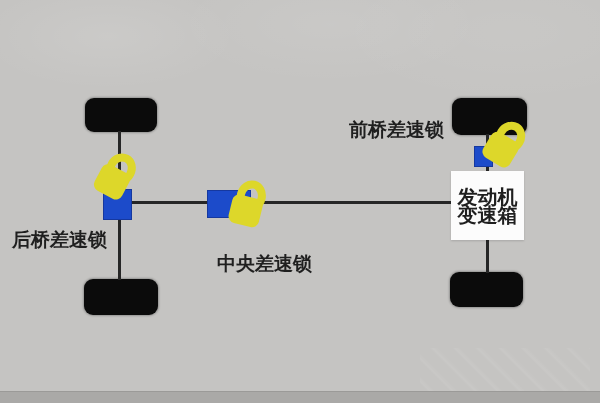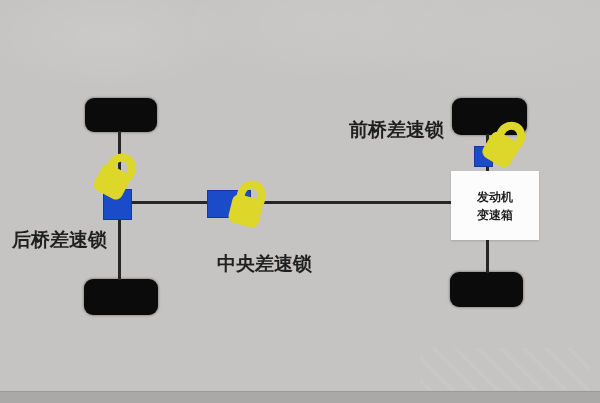--- a/index.html
+++ b/index.html
@@ -37,24 +37,24 @@
   .front-axle-top{left:486px;top:134px;width:3px;height:38px;}
   .front-axle-bottom{left:486px;top:239px;width:3px;height:34px;}
   .diff{
     position:absolute;background:var(--blue,#1c4bca);
     box-shadow:inset 0 0 0 1px rgba(0,0,30,.25);
   }
   .diff.rear{left:103px;top:189px;width:29px;height:31px;}
   .diff.center{left:207px;top:190px;width:44px;height:28px;}
   .diff.front{left:474px;top:146px;width:19px;height:21px;}
   .engine-box{
-    position:absolute;left:451px;top:171px;width:88px;height:69px;
+    position:absolute;left:451px;top:171px;width:73px;height:69px;
     background:var(--box,#fcfcfc);
     display:flex;flex-direction:column;align-items:center;justify-content:center;
-    font-weight:bold;font-size:12px;line-height:18px;color:var(--text,#1f1f1f);
+    font-weight:bold;font-size:20px;line-height:18px;color:var(--text,#1f1f1f);
     box-shadow:0 1px 2px rgba(0,0,0,.15);
   }
   .padlock{position:absolute;width:34px;height:47px;}
   .padlock .shackle{
     position:absolute;left:3px;top:0;width:13px;height:16px;
     border:8px solid var(--yellow,#ddd72a);border-radius:50%;
   }
   .padlock .lock-body{
     position:absolute;left:0;top:17px;width:31px;height:29px;
     background:var(--yellow,#ddd72a);border-radius:7px;

